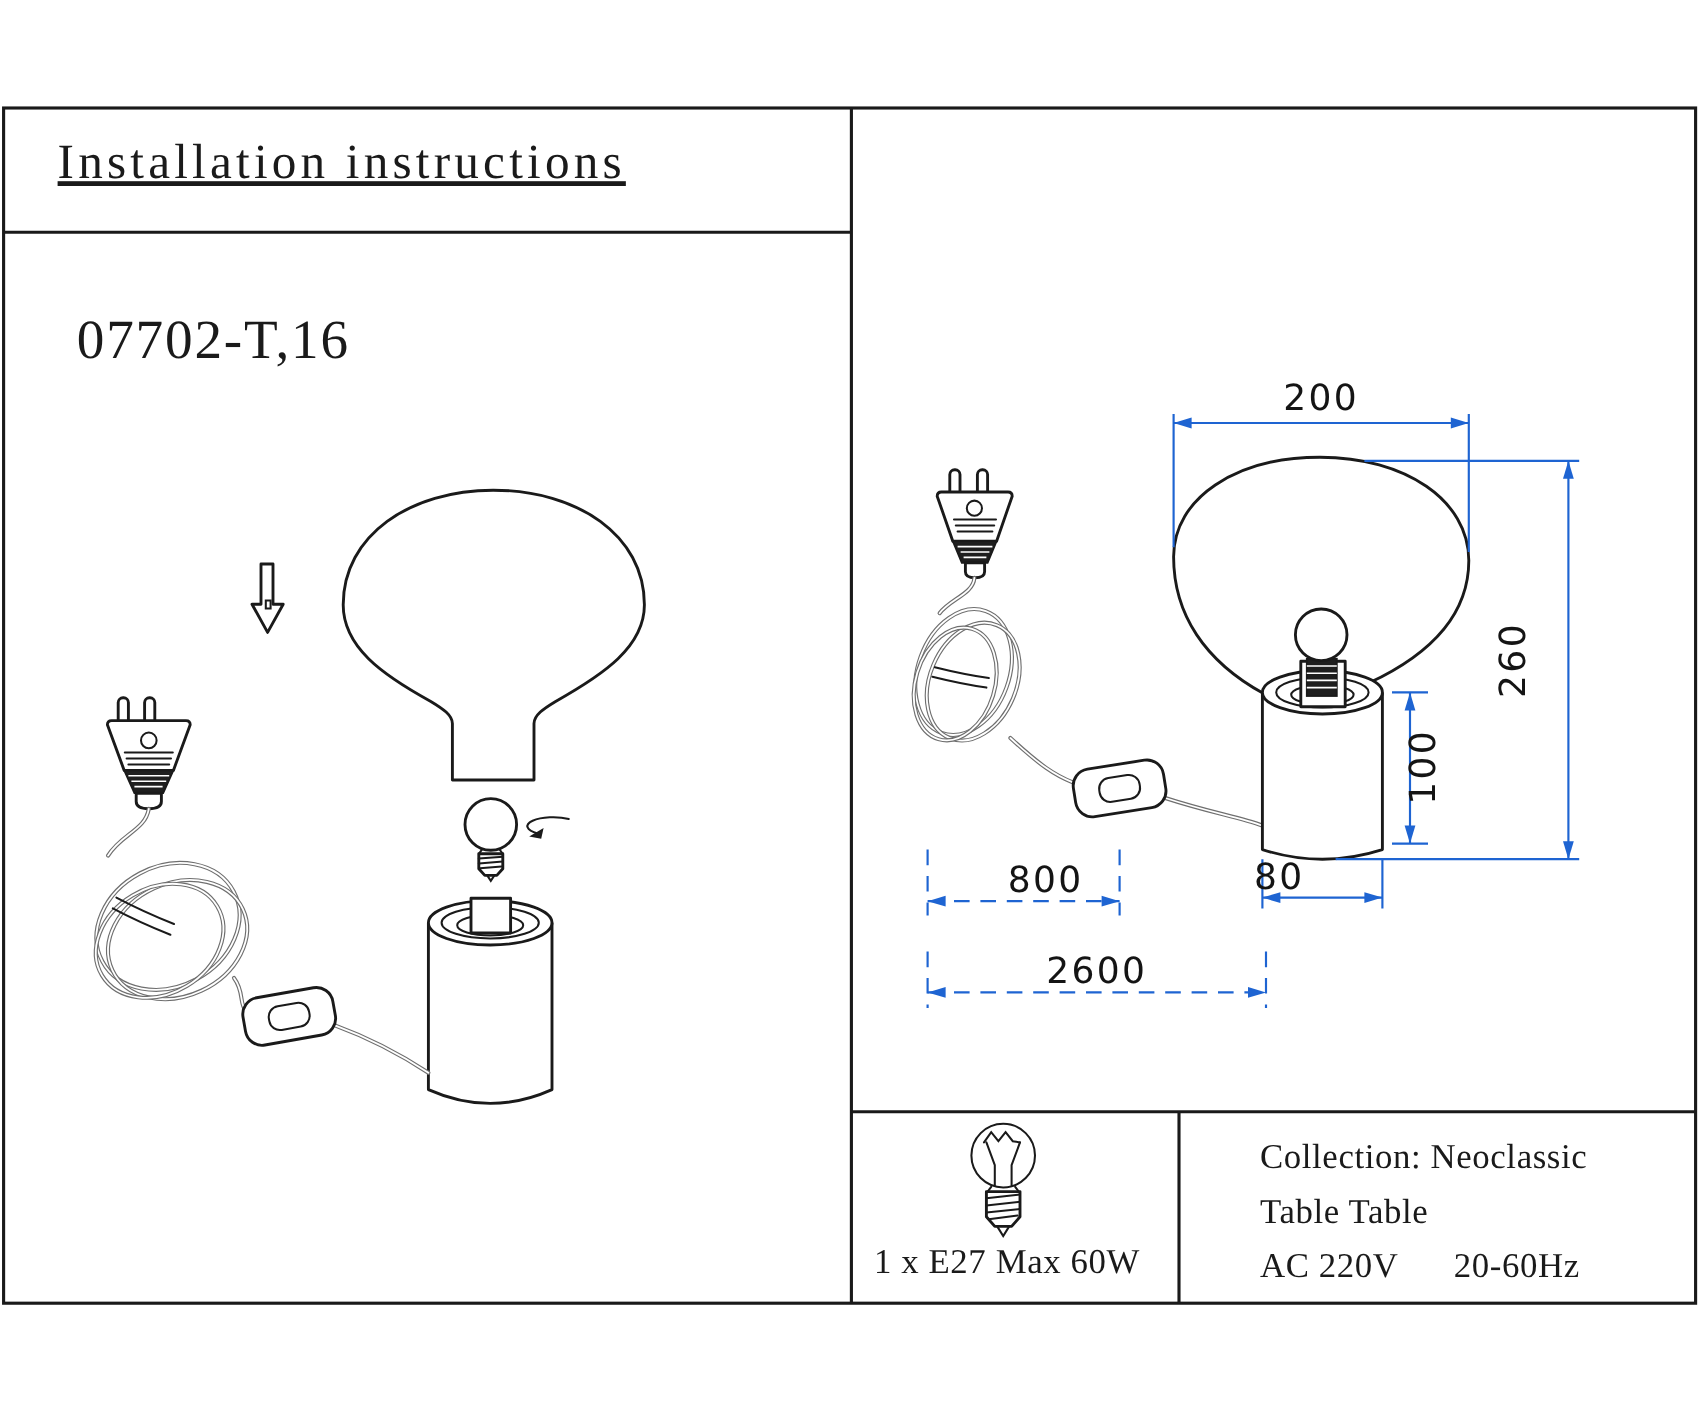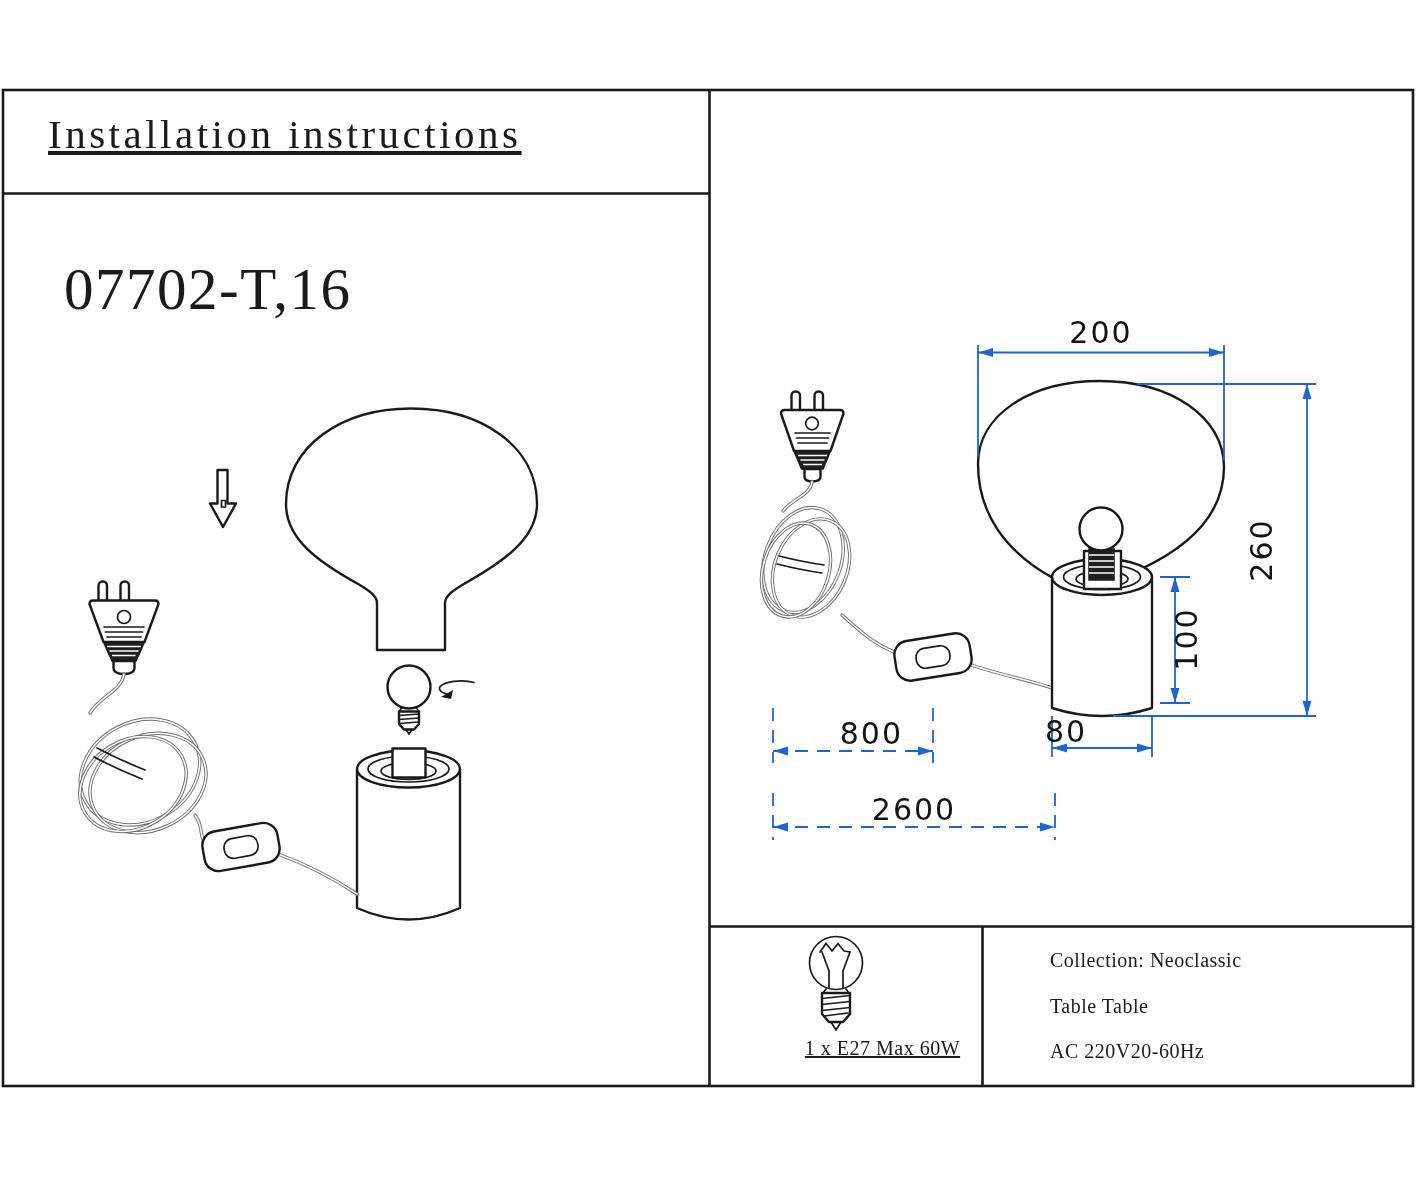--- a/index.html
+++ b/index.html
@@ -1,26 +1,26 @@
 <!DOCTYPE html>
 <html><head>
 <meta charset="utf-8">
 <style>
   html,body{margin:0;padding:0;background:#ffffff;}
   #canvas{position:relative;width:1417px;height:1181px;background:#ffffff;overflow:hidden;
           font-family:"Liberation Serif", serif;color:#1a1a1a;}
   #lineart{position:absolute;left:0;top:0;width:1417px;height:1181px;}
   .txt{position:absolute;line-height:1;white-space:nowrap;color:#1a1a1a;}
   .title{font-size:41px;letter-spacing:3.5px;text-decoration:underline;}
-  .model{font-size:59px;letter-spacing:1.5px;}
-  .spec{font-size:20px;letter-spacing:0.5px;}
+  .model{font-size:46px;letter-spacing:1.5px;}
+  .spec{font-size:29px;letter-spacing:0.5px;}
   .dim{font-family:"DejaVu Sans", sans-serif;font-size:30px;letter-spacing:2px;color:#141414;
        text-align:center;}
   .rot{transform:rotate(-90deg);}
-  .specrow{display:inline-flex;}
+  .specrow{display:inline-flex;gap:46px;}
   
   .ink{stroke:#1a1a1a;fill:none;stroke-width:2.4;stroke-linecap:round;stroke-linejoin:round;}
   .inkthin{stroke:#1a1a1a;fill:none;stroke-width:1.7;stroke-linecap:round;}
   .inkfill{stroke:#1a1a1a;fill:#ffffff;stroke-width:2.4;stroke-linejoin:round;}
   .dark{fill:#1f1f1f;stroke:#1a1a1a;stroke-width:1.5;}
   .whiteline{stroke:#ffffff;fill:none;stroke-width:1.3;}
   .cord{stroke:#6f6f6f;fill:none;stroke-width:3.4;stroke-linecap:round;}
   .cordcore{stroke:#ffffff;fill:none;stroke-width:1.5;stroke-linecap:round;}
   .blue{stroke:#1e64d2;fill:none;stroke-width:1.8;}
   .bluedash{stroke:#1e64d2;fill:none;stroke-width:1.8;stroke-dasharray:13 9;}
@@ -208,21 +208,21 @@
 
   <span class="txt model" style="left:64px;top:260px;">07702-T,16</span>
 
   <span class="txt dim" style="left:1051px;top:318px;width:100px;">200</span>
   <span class="txt dim rot" style="left:1222px;top:535px;width:80px;">260</span>
   <span class="txt dim rot" style="left:1147px;top:624px;width:80px;">100</span>
   <span class="txt dim" style="left:1016px;top:717px;width:100px;">80</span>
   <span class="txt dim" style="left:803px;top:719px;width:100px;text-align:right;">800</span>
   <span class="txt dim" style="left:854px;top:795px;width:120px;">2600</span>
 
-  <span class="txt spec" style="left:746px;top:1038px;width:273px;text-align:center;text-decoration:underline;">1 x E27 Max 60W</span>
+  <span class="txt spec" style="left:677px;top:1038px;width:273px;text-align:right;">1 x E27 Max 60W</span>
   <span class="txt spec" style="left:1050px;top:950px;">Collection: Neoclassic</span>
   <span class="txt spec" style="left:1050px;top:996px;">Table Table</span>
   <span class="txt spec specrow" style="left:1050px;top:1041px;">
     <span>AC 220V</span>
     <span>20-60Hz</span>
   </span>
 
 </div>
 
 </body></html>

